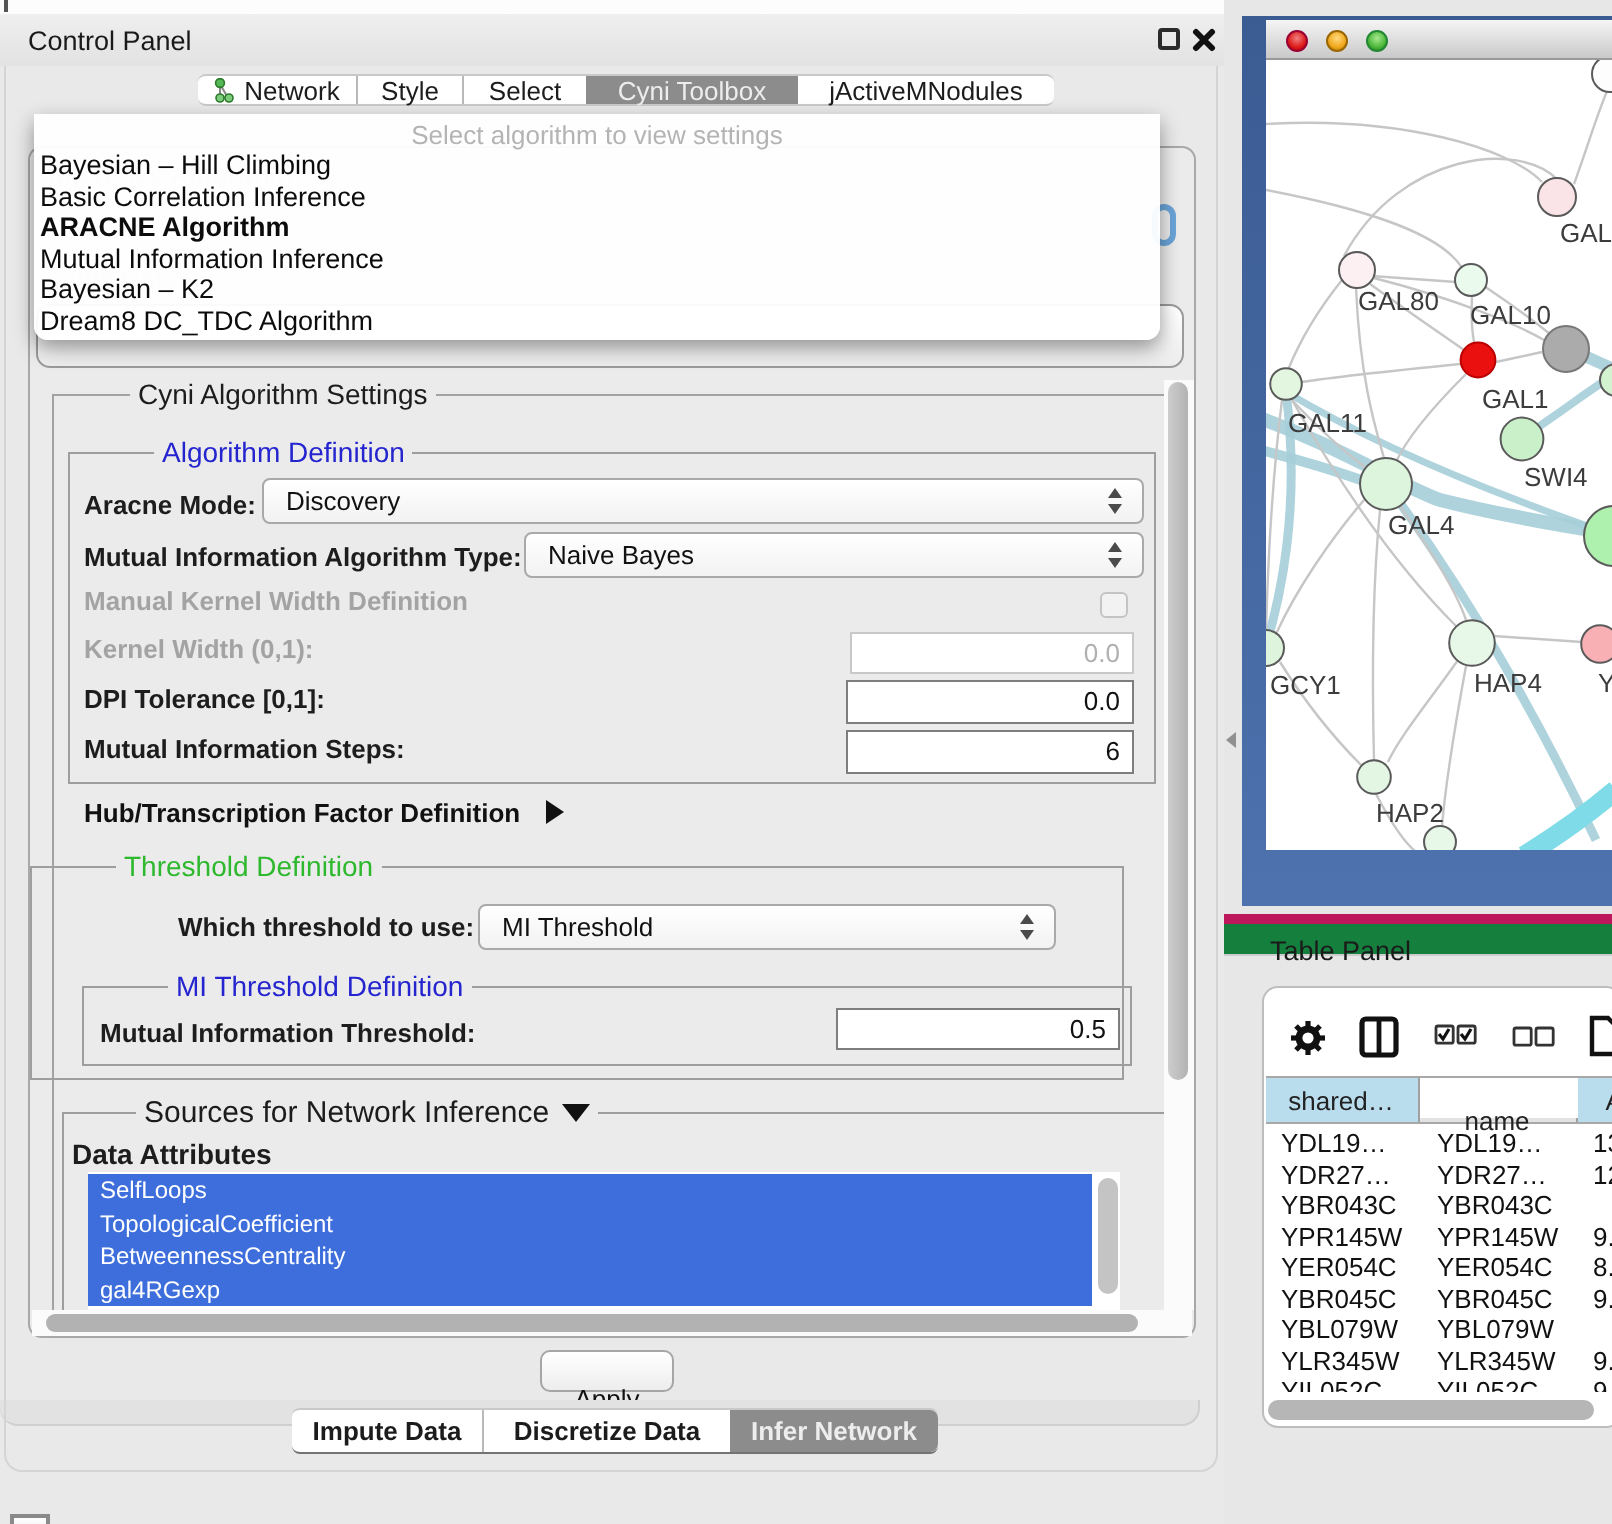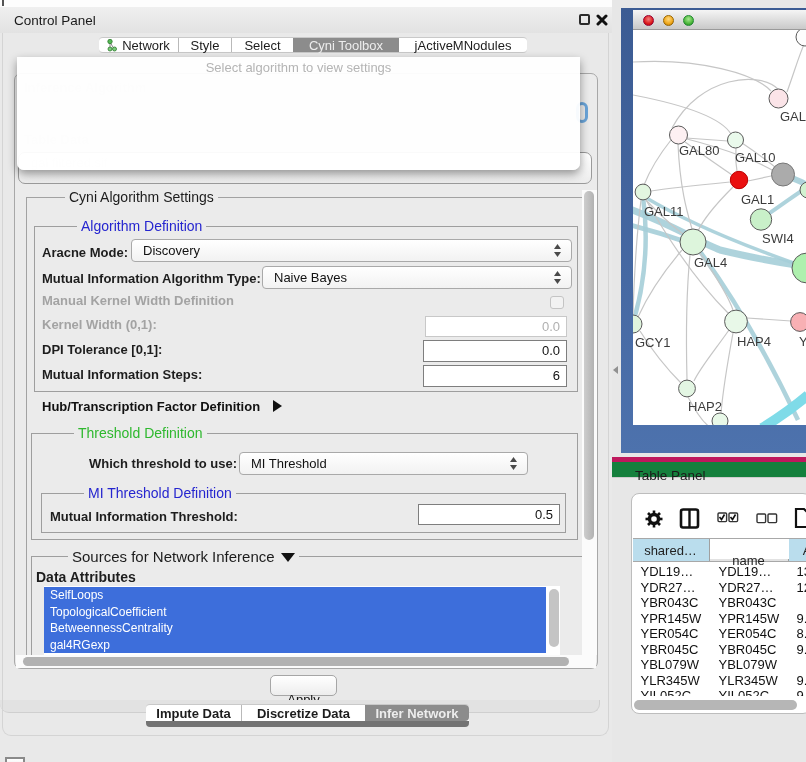--- a/index.html
+++ b/index.html
@@ -86,21 +86,21 @@
 <div class="abs lbl dis" style="left:42px;top:317px;">Kernel Width (0,1):</div>
 <div class="abs field" style="left:425px;top:316px;width:142px;height:21px;border-color:#c8c8c8;color:#b0b0b0;">0.0</div>
 <div class="abs lbl" style="left:42px;top:342px;">DPI Tolerance [0,1]:</div>
 <div class="abs field" style="left:423px;top:340px;width:144px;height:22px;">0.0</div>
 <div class="abs lbl" style="left:42px;top:367px;">Mutual Information Steps:</div>
 <div class="abs field" style="left:423px;top:365px;width:144px;height:22px;">6</div>
 
 <div class="abs" style="left:42px;top:399px;font-size:13px;font-weight:bold;color:#111;">Hub/Transcription Factor Definition</div>
 <div class="abs" style="left:273px;top:400px;width:0;height:0;border-top:6px solid transparent;border-bottom:6px solid transparent;border-left:9px solid #111;"></div>
 
-<div class="group" style="left:31px;top:433px;width:547px;height:107px;padding-left:35px;">
+<div class="group" style="left:15px;top:433px;width:547px;height:107px;padding-left:35px;">
   <span class="gtitle" style="color:#2eb82e;">Threshold Definition</span>
 </div>
 <div class="abs lbl" style="left:89px;top:456px;">Which threshold to use:</div>
 <div class="abs combo" style="left:239px;top:452px;width:289px;height:23px;">
   <span class="ct">MI Threshold</span>
   <svg class="ar" width="9" height="15" viewBox="0 0 9 15">
       <path d="M4.5 1 L8 6 L1 6 Z" fill="#4a4a4a"></path>
       <path d="M4.5 14 L8 9 L1 9 Z" fill="#4a4a4a"></path>
     </svg>
 </div>
@@ -125,28 +125,36 @@
 
 <div class="abs" style="left:582px;top:190px;width:15px;height:465px;background:#fbfbfb;"></div>
 <div class="abs" style="left:584px;top:191px;width:10px;height:349px;background:linear-gradient(90deg,#cdcdcd,#b2b2b2);border-radius:5px;"></div>
 
 <div class="abs" style="left:16px;top:655px;width:580px;height:13px;background:#fbfbfb;"></div>
 <div class="abs" style="left:23px;top:657px;width:546px;height:9px;background:#b2b2b2;border-radius:4.5px;"></div>
 
 <div class="abs" style="left:17px;top:57px;width:563px;height:113px;background:rgba(255,255,255,0.95);
      border-radius:0 0 7px 7px;box-shadow:0 4px 10px rgba(0,0,0,0.4);">
   <div style="position:absolute;left:0;top:3px;width:100%;text-align:center;font-size:13px;color:#b4b4b4;">Select algorithm to view settings</div>
+  <div style="position:absolute;left:3px;top:18px;font-size:13.5px;color:#0c0c0c;line-height:15.5px;white-space:nowrap;">
+    Bayesian – Hill Climbing<br>
+    Basic Correlation Inference<br>
+    <span class="b">ARACNE Algorithm</span><br>
+    Mutual Information Inference<br>
+    Bayesian – K2<br>
+    Dream8 DC_TDC Algorithm
+  </div>
 </div>
 
 <div class="abs" style="left:270px;top:675px;width:67px;height:21px;background:linear-gradient(#ffffff,#ededed);
      border:1px solid #a6a6a6;border-radius:5px;text-align:center;font-size:13px;color:#111;padding-top:16px;">Apply</div>
 <div class="abs" style="left:0px;top:700px;width:600px;height:13px;background:#e2e2e2;border-bottom:1px solid #cfcfcf;border-right:1px solid #cfcfcf;border-radius:0 0 9px 9px;"></div>
 <div class="abs" style="left:2px;top:33px;width:607px;height:703px;border:1px solid #d4d4d4;border-top:none;border-radius:0 0 9px 9px;"></div>
 <div class="abs" style="left:146px;top:704px;width:323px;height:23px;background:#fff;border-radius:4px;
-     border-top:1px solid #c9c9c9;border-bottom:6px solid #737373;display:flex;font-size:13px;color:#1c1c1c;font-weight:bold;">
+     border-top:1px solid #c9c9c9;border-bottom:1px solid #737373;display:flex;font-size:13px;color:#1c1c1c;font-weight:bold;">
   <div style="width:96px;display:flex;align-items:center;justify-content:center;border-right:1px solid #b9b9b9;">Impute Data</div>
   <div style="width:123px;display:flex;align-items:center;justify-content:center;">Discretize Data</div>
   <div style="width:104px;display:flex;align-items:center;justify-content:center;background:#8c8c8c;color:#ededed;border-radius:0 4px 4px 0;">Infer Network</div>
 </div>
 <div class="abs" style="left:5px;top:757px;width:20px;height:14px;background:linear-gradient(#fff,#e6e6e6);border:2px solid #8a8a8a;"></div>
 
 <div class="abs" style="left:612px;top:0;width:194px;height:762px;background:#e7e7e7;"></div>
 
 <div class="abs" style="left:613px;top:366px;width:0;height:0;border-top:4px solid transparent;border-bottom:4px solid transparent;border-right:5px solid #909090;"></div>
 

